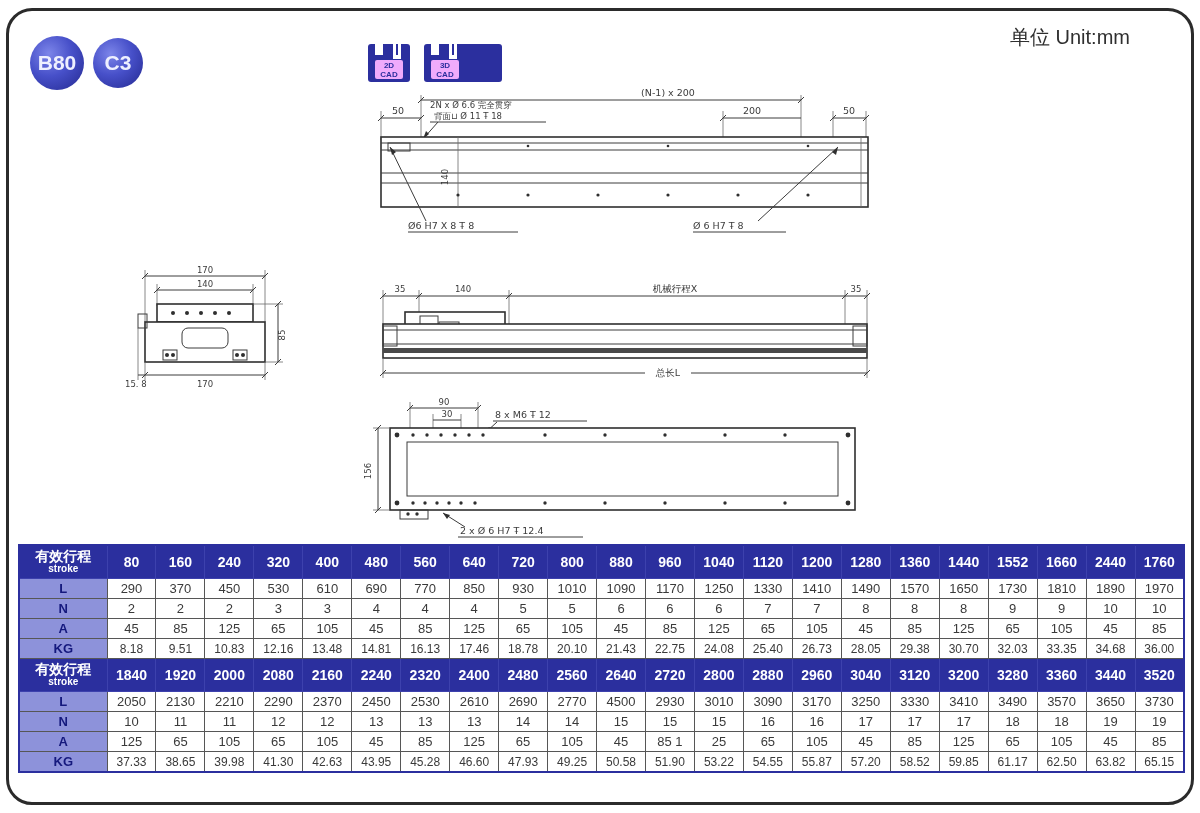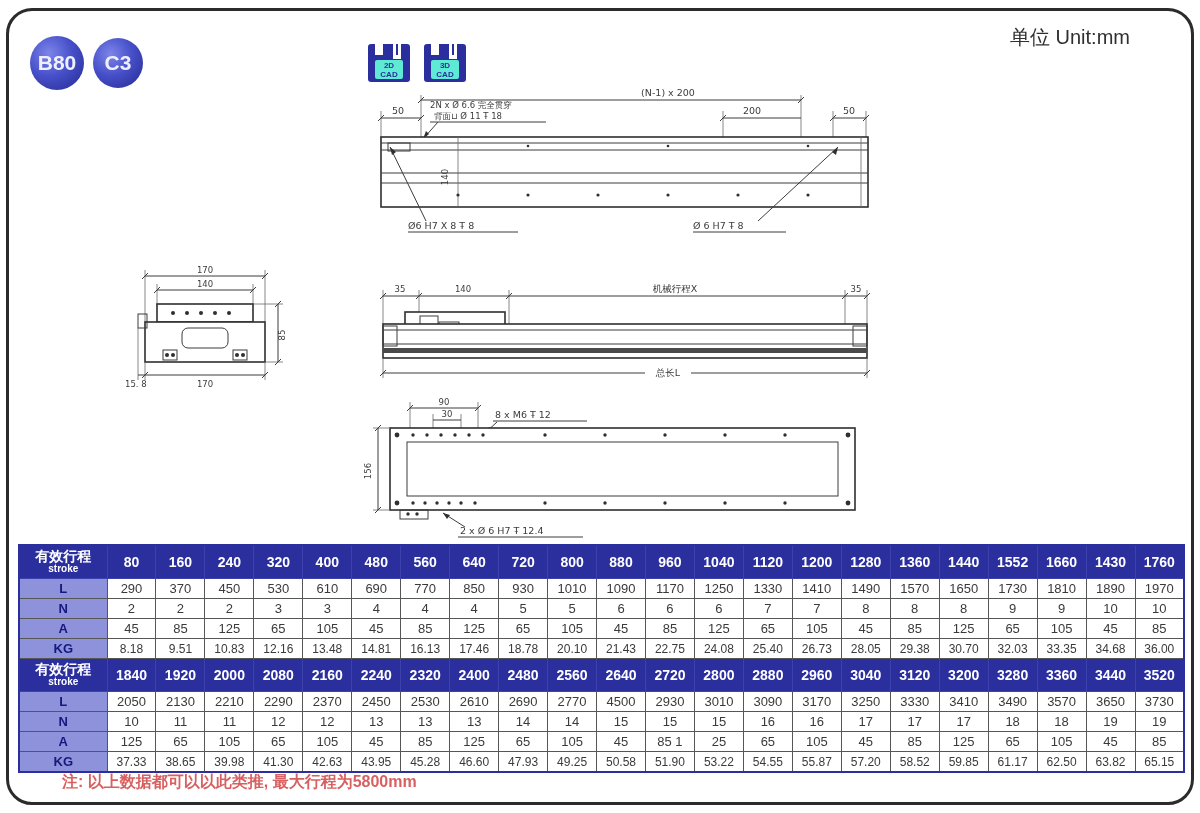--- a/index.html
+++ b/index.html
@@ -10,25 +10,25 @@
   
   .badge{position:absolute;border-radius:50%;display:flex;align-items:center;justify-content:center;
          color:#eef0ff;font-weight:700;
          background:radial-gradient(circle at 35% 32%,#7c85e9 0%,#4750c9 45%,#23288f 100%);}
   .badge-b80{left:30px;top:36px;width:54px;height:54px;font-size:21px;}
   .badge-c3{left:93px;top:38px;width:50px;height:50px;font-size:21px;}
   .subtitle{position:absolute;left:156px;top:50px;font-size:27px;color:#5d5d5d;letter-spacing:1px;}
   .unit{position:absolute;top:24px;right:70px;font-size:20px;color:#2f2f2f;}
   .cad{position:absolute;width:42px;height:38px;background:#2b2f9e;border-radius:3px;}
   .cad-2d{left:368px;top:44px;}
-  .cad-3d{left:424px;top:44px;}
+  .cad-3d{left:424px;top:44px;padding-left:36px;}
   .cad .notch1{position:absolute;left:7px;top:0;width:8px;height:11px;background:#fff;}
   .cad .notch2{position:absolute;left:25px;top:0;width:8px;height:15px;background:#fff;}
   .cad .notch2i{position:absolute;left:28px;top:0;width:2px;height:11px;background:#2b2f9e;}
-  .cad .label{position:absolute;left:7px;bottom:3px;width:28px;height:19px;background:#5eead4;
+  .cad .label{position:absolute;left:7px;bottom:3px;width:28px;height:19px;background:#f0abfc;
               border-radius:2px;color:#2b2f9e;font-size:8px;font-weight:700;line-height:1.15;
               text-align:center;padding-top:1px;box-sizing:border-box;}
   
   svg{position:absolute;overflow:visible;}
   svg text{font-family:"DejaVu Sans","Liberation Sans",sans-serif;fill:#3c3c3c;}
   .dim{font-size:9.5px;}
   .dims{font-size:8.5px;}
   .ln{stroke:#3c3c3c;stroke-width:1;fill:none;}
   .lt{stroke:#6a6a6a;stroke-width:0.8;fill:none;}
   .bd{stroke:#2f2f2f;stroke-width:1.6;fill:#fff;}
@@ -312,21 +312,21 @@
           <th>880</th>
           <th>960</th>
           <th>1040</th>
           <th>1120</th>
           <th>1200</th>
           <th>1280</th>
           <th>1360</th>
           <th>1440</th>
           <th>1552</th>
           <th>1660</th>
-          <th>1430</th>
+          <th>2440</th>
           <th>1760</th>
         </tr>
         <tr class="r-L">
           <th class="rowlabel">L</th>
           <td>290</td>
           <td>370</td>
           <td>450</td>
           <td>530</td>
           <td>610</td>
           <td>690</td>
@@ -546,14 +546,13 @@
           <td>58.52</td>
           <td>59.85</td>
           <td>61.17</td>
           <td>62.50</td>
           <td>63.82</td>
           <td>65.15</td>
         </tr>
       </tbody>
   </table>
 
-  <div class="note">注: 以上数据都可以以此类推, 最大行程为5800mm</div>
 </div>
 
 </body></html>

